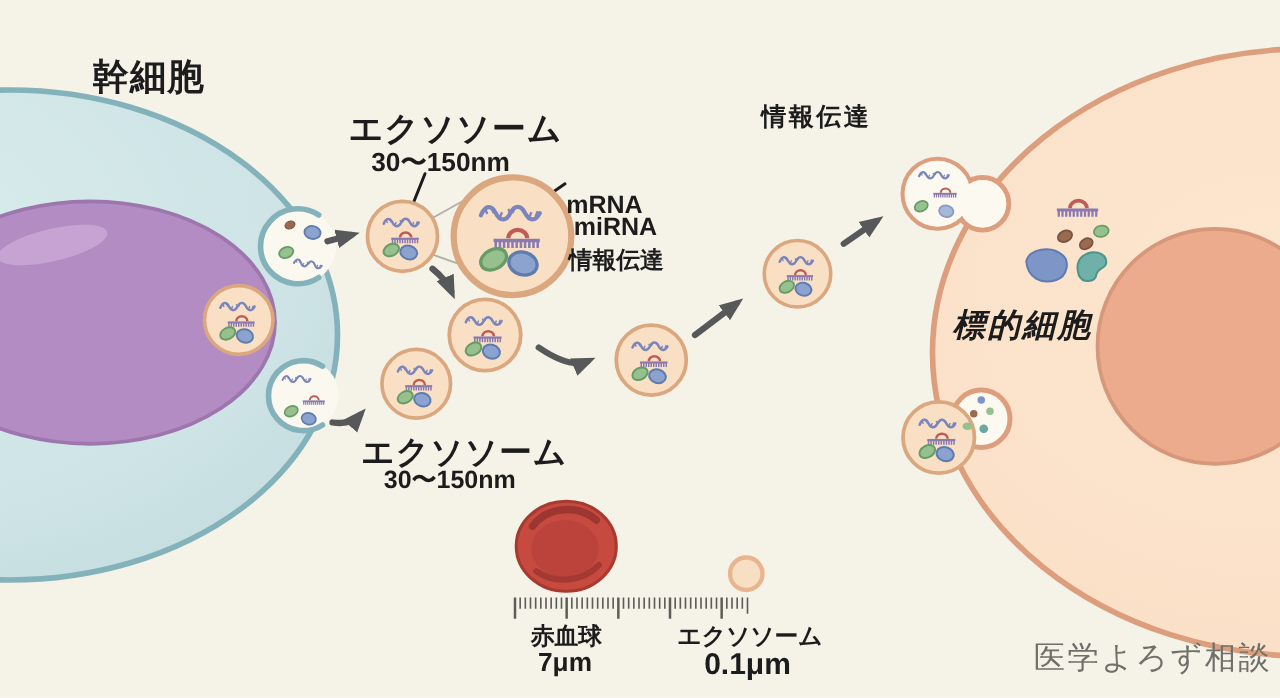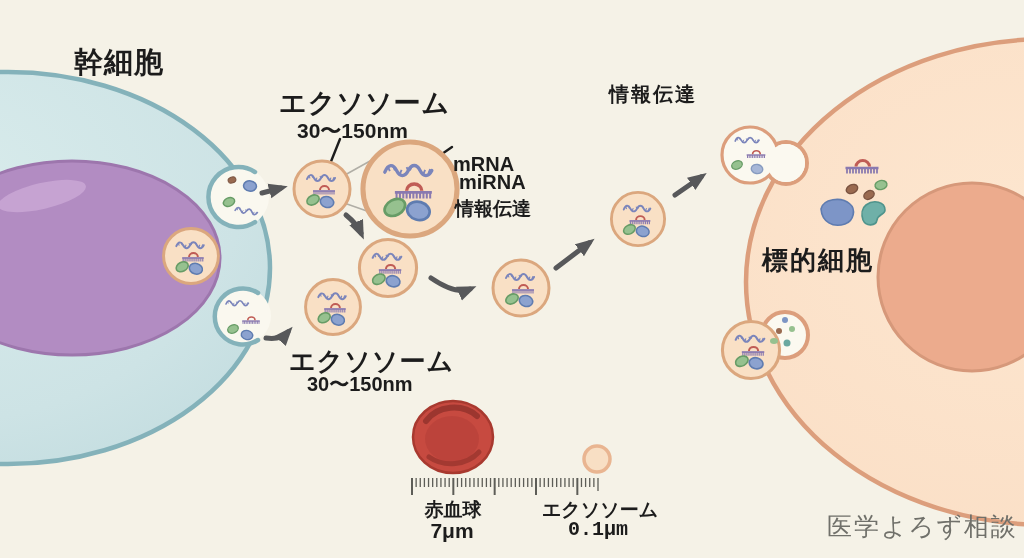--- a/index.html
+++ b/index.html
@@ -21,25 +21,25 @@
   }
   #l-stem   {left:74px; top:48px; font-size:29px; letter-spacing:1px;}
   #l-exo-top-t{left:279px;top:90px; font-size:27px; letter-spacing:1px;}
   #l-exo-top-s{left:297px;top:120px;font-size:21px;}
   #l-mrna   {left:453px;top:138px;font-size:20px;margin-top:16px;}
   #l-mirna  {left:459px;top:172px;font-size:20px;text-align:right;}
   #l-protein{left:455px;top:199px;font-size:19px;}
   #l-exo-bot-t{left:289px;top:348px;font-size:26px;letter-spacing:1px;}
   #l-exo-bot-s{left:307px;top:374px;font-size:20px;}
   #l-signal {left:609px;top:84px; font-size:20px; letter-spacing:2px;}
-  #l-target {left:762px;top:247px;font-size:26px;letter-spacing:2px;}
+  #l-target {left:762px;top:247px;font-size:26px;letter-spacing:2px;font-style:italic;}
   #l-rbc-n  {left:453px;top:500px;font-size:19px;transform:translateX(-50%);}
   #l-rbc-s  {left:452px;top:520px;font-size:21px;transform:translateX(-50%);}
   #l-sexo-n {left:600px;top:500px;font-size:19px;transform:translateX(-50%);}
-  #l-sexo-s {left:598px;top:520px;font-size:20px;transform:translateX(-50%);font-family:Liberation Mono, monospace;}
+  #l-sexo-s {left:598px;top:520px;font-size:24px;transform:translateX(-50%);}
   #l-wm{
     left:827px;top:514px;font-size:25px;font-weight:500;
     color:#70706a;letter-spacing:2px;
     font-family:"Liberation Serif","DejaVu Serif",serif;
   }
 </style>
 </head>
 <body>
 
 <div class="stage">

